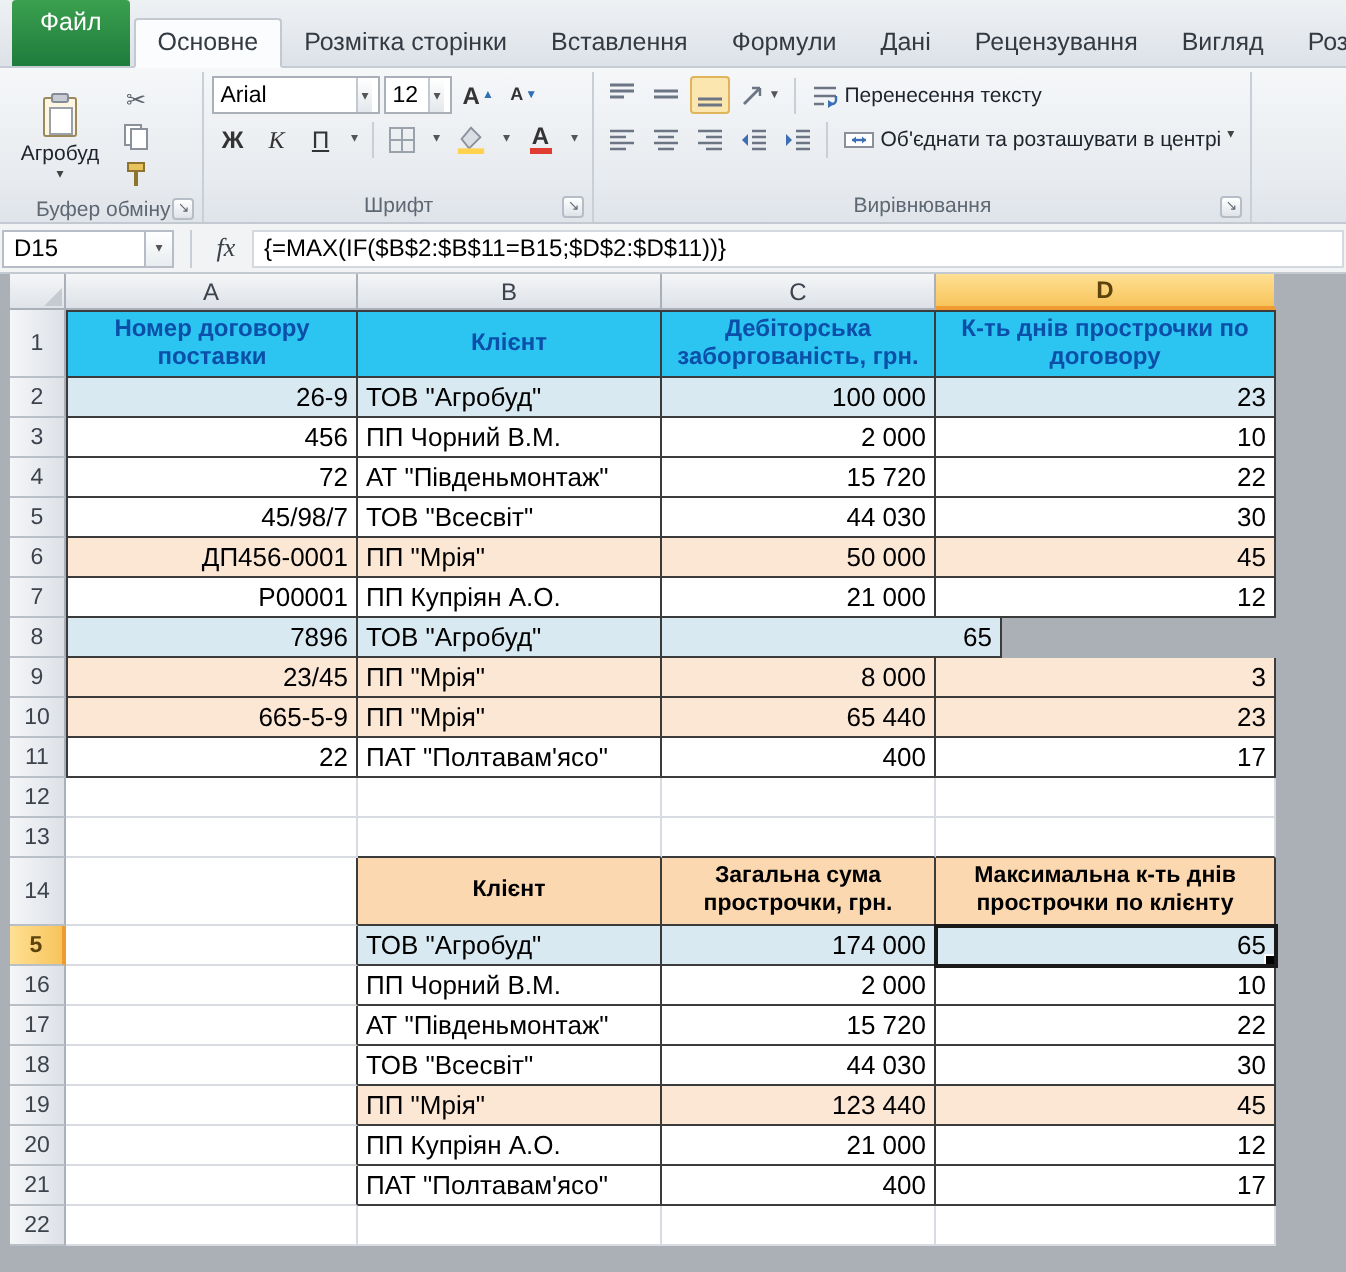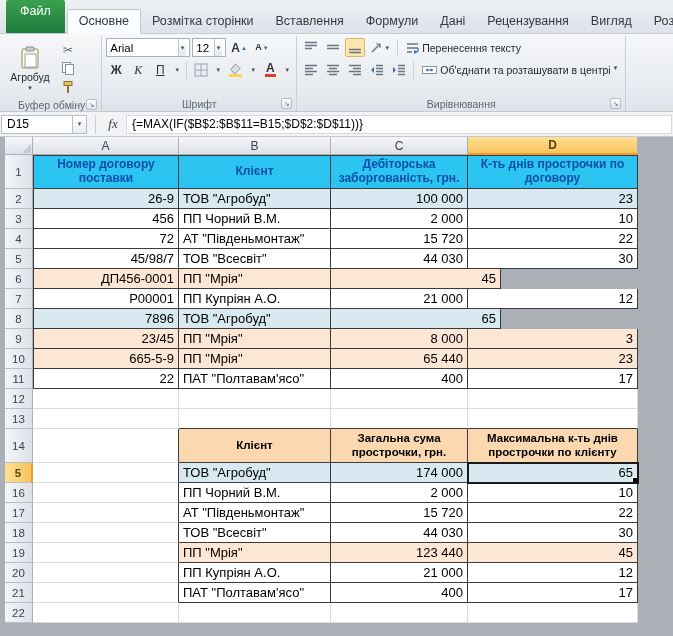--- a/index.html
+++ b/index.html
@@ -13,21 +13,21 @@
 .tab{font-size:12.5px;color:#343a42;padding:4px 11px 5px;white-space:nowrap}
 .tab.active{background:#fbfcfd;border:1px solid #c3c9d1;border-bottom:1px solid #fbfcfd;border-radius:2px 2px 0 0;margin-bottom:-1px}
 .tab.cut{overflow:hidden;max-width:40px}
 
 
 .ribbon{flex:0 0 78px;background:linear-gradient(#f5f7f9,#e8ebef 70%,#dfe4ea);border-bottom:1px solid #c3c9d1;display:flex;align-items:stretch;padding:2px 0 0 2px;overflow:hidden}
 .grp{display:flex;flex-direction:column;border-right:1px solid #c9cfd7;padding:2px 4px 1px;position:relative}
 .grp-body{display:flex;gap:4px;flex:1}
 .grp-body.col{flex-direction:column;justify-content:flex-start;gap:3px}
 .frow{display:flex;align-items:center;gap:2px}
-.grp-lbl{height:15px;display:flex;align-items:flex-end;justify-content:center;font-size:10.5px;color:#5e6873;position:relative;padding:0 12px}
+.grp-lbl{height:15px;display:flex;align-items:center;justify-content:center;font-size:10.5px;color:#5e6873;position:relative;padding:0 12px}
 .dlg{position:absolute;right:0;bottom:1px;width:11px;height:11px;border:1px solid #b6bdc6;background:linear-gradient(#fff,#dfe3e9);border-radius:2px;display:flex;align-items:center;justify-content:center;font-size:7px;color:#5e6873;line-height:1}
 .paste-btn{width:48px;display:flex;flex-direction:column;align-items:center;justify-content:center;border:1px solid transparent;border-radius:2px;gap:1px}
 .paste-lbl{font-size:10.5px;color:#1e242b}
 .caret{font-size:7px;color:#444;line-height:1}
 .clip-small{display:flex;flex-direction:column;justify-content:space-between;padding:2px 0}
 .sbtn{min-width:20px;height:19px;display:inline-flex;align-items:center;justify-content:center;border:1px solid transparent;border-radius:2px;font-size:12px;color:#333;line-height:1;padding:0 2px}
 .sbtn.active{background:#fce6b0;border:1px solid #e0b45a}
 .sbtn.caret-only{min-width:10px;padding:0;font-size:7px;color:#555}
 .g{font-size:12px;color:#5a6370}
 .combo{height:19px;background:#fff;border:1px solid #a9b0ba;display:inline-flex;align-items:center;justify-content:space-between;font-size:11.5px;padding:0 3px;gap:3px}
@@ -319,20 +319,21 @@
       <div class="c wa t ll n">45/98/7</div>
       <div class="c wb t">ТОВ "Всесвіт"</div>
       <div class="c wc t n">44 030</div>
       <div class="c wd t n">30</div>
     </div>
 
     <div class="r">
       <div class="rh">6</div>
       <div class="c wa t ll n pc">ДП456-0001</div>
       <div class="c wb t pc">ПП "Мрія"</div>
+      <div class="c wc t n pc">50 000</div>
       <div class="c wd t n pc">45</div>
     </div>
 
     <div class="r">
       <div class="rh">7</div>
       <div class="c wa t ll n">Р00001</div>
       <div class="c wb t">ПП Купріян А.О.</div>
       <div class="c wc t n">21 000</div>
       <div class="c wd t n">12</div>
     </div>

